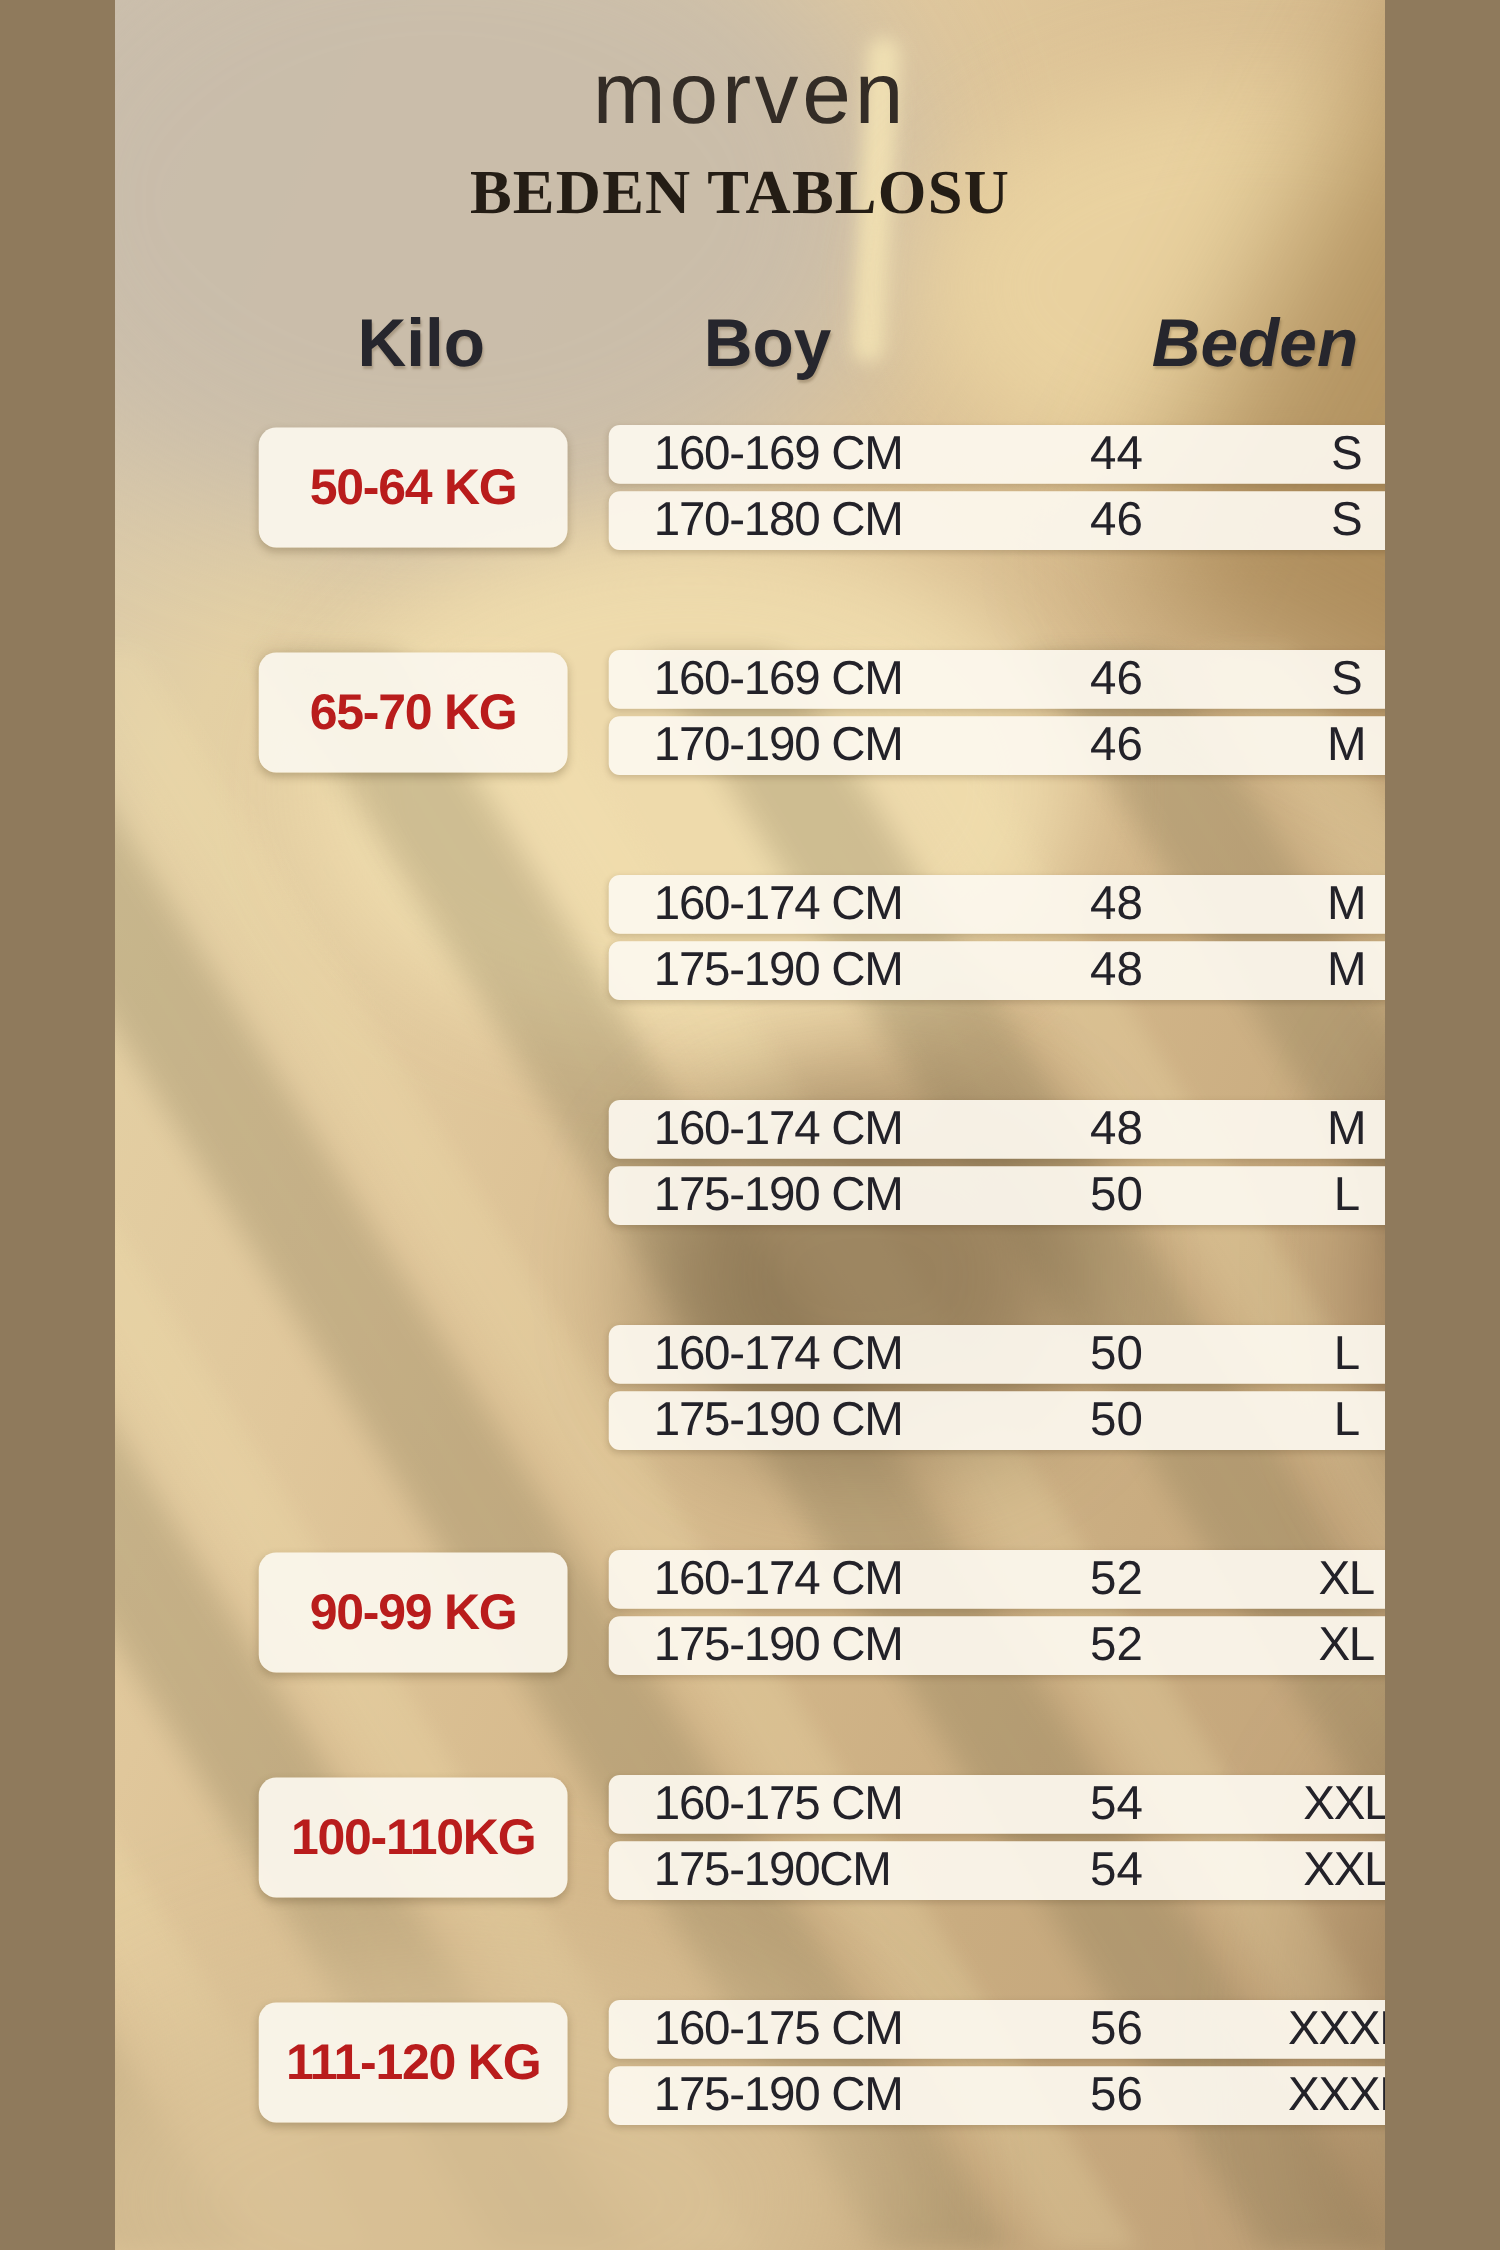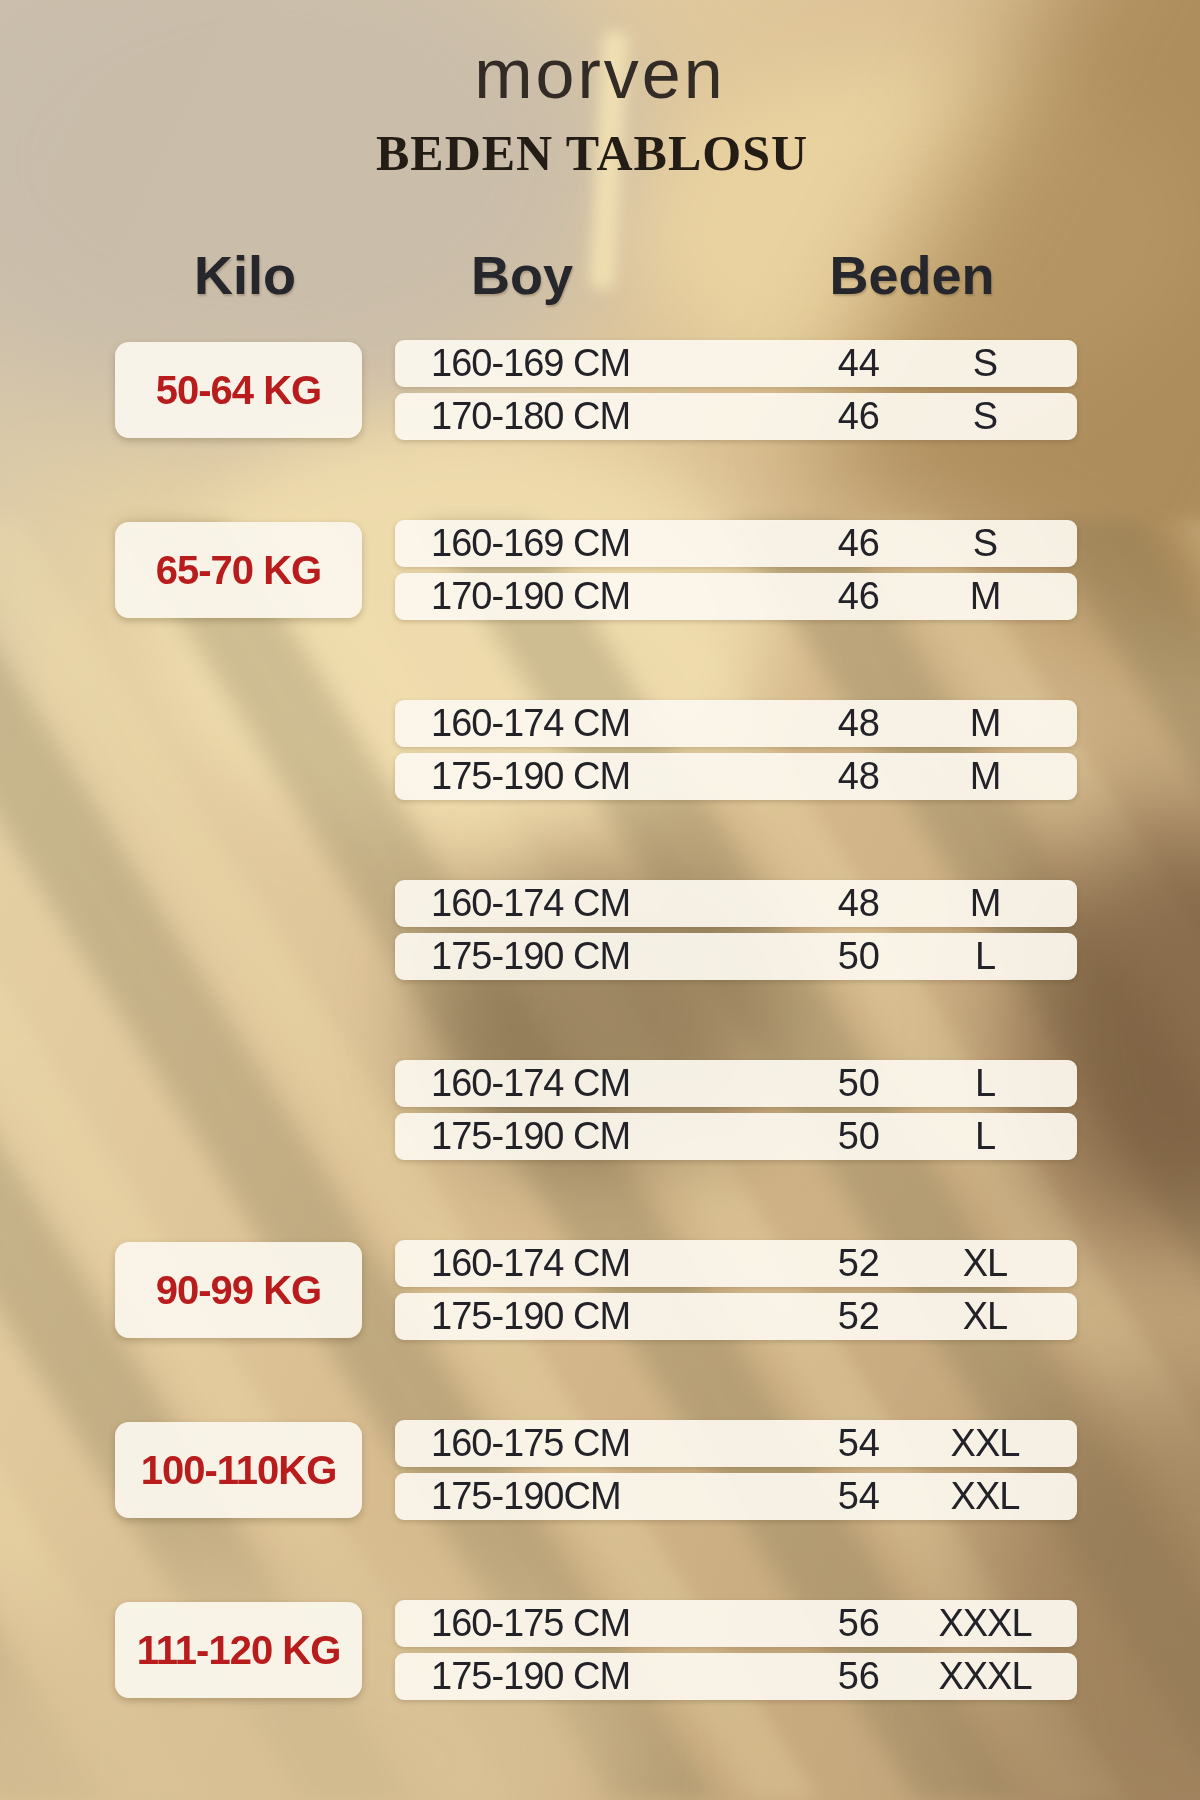--- a/index.html
+++ b/index.html
@@ -1,17 +1,17 @@
 <!DOCTYPE html>
 <html><head>
 <meta charset="utf-8">
 <style>
   html,body{margin:0;padding:0;background:#8f7a5c;}
   #stage{
-    position:relative;width:1200px;height:1800px;margin:0 auto;overflow:hidden;
+    position:relative;width:1016px;height:1800px;margin:0 auto;overflow:hidden;
     background:linear-gradient(115deg,#cfc2ae 0%,#e4d0a4 18%,#e0c79b 36%,#d6ba8d 55%,#c9ac80 75%,#bfa077 100%);
     font-family:"Liberation Sans",sans-serif;
   }
   
   .bgfx{position:absolute;pointer-events:none;}
   .fx-topgrey{left:-120px;top:-120px;width:760px;height:560px;border-radius:50%;
     background:#c8bcab;filter:blur(60px);opacity:.9;}
   .fx-hanger-stick{left:596px;top:30px;width:26px;height:260px;border-radius:13px;
     background:#efdfb2;filter:blur(7px);transform:rotate(3deg);}
   .fx-dome1{left:150px;top:420px;width:620px;height:420px;border-radius:50%;
@@ -40,37 +40,37 @@
     font-size:70px;font-weight:300;letter-spacing:3px;color:#332c26;}
   .subtitle{position:absolute;left:0;top:124px;width:100%;text-align:center;
     font-family:"Liberation Serif",serif;font-weight:bold;font-size:50px;
     letter-spacing:1px;color:#241d15;transform:translateX(-8px);}
 
   
   .col-head{position:absolute;top:244px;font-size:54px;font-weight:bold;color:#26262d;
     text-align:center;text-shadow:1px 2px 2px rgba(90,70,40,0.30);}
   .h-kilo{left:115px;width:260px;}
   .h-boy{left:402px;width:240px;}
-  .h-beden{left:792px;width:240px;}
+  .h-beden{left:792px;width:240px;font-style:italic;}
 
   
   .group{position:absolute;left:0;width:1200px;height:100px;}
   .kilo-box{position:absolute;left:115px;top:2px;width:247px;height:96px;
     background:rgba(250,246,235,0.95);border-radius:14px;
     box-shadow:0 3px 7px rgba(80,60,30,0.28);
     display:flex;align-items:center;justify-content:center;
     font-size:40px;font-weight:bold;color:#b91c1c;letter-spacing:-1px;}
   .size-row{position:absolute;left:395px;width:682px;height:47px;
     background:rgba(252,248,238,0.93);border-radius:9px;
     box-shadow:0 2px 5px rgba(80,60,30,0.22);}
   .row-0{top:0;}
   .row-1{top:53px;}
   .size-row .boy{position:absolute;left:36px;top:0;line-height:47px;
     font-size:38px;color:#232229;letter-spacing:-1px;}
-  .size-row .num{position:absolute;left:385px;top:0;width:100px;text-align:right;
+  .size-row .num{position:absolute;left:385px;top:0;width:100px;text-align:left;
     line-height:47px;font-size:38px;color:#232229;}
   .size-row .size{position:absolute;left:530px;top:0;width:120px;text-align:center;
     line-height:47px;font-size:38px;color:#232229;letter-spacing:-1px;}
 </style>
 </head>
 <body>
 
 <div id="stage">
 
   <div class="bgfx fx-topgrey"></div>

